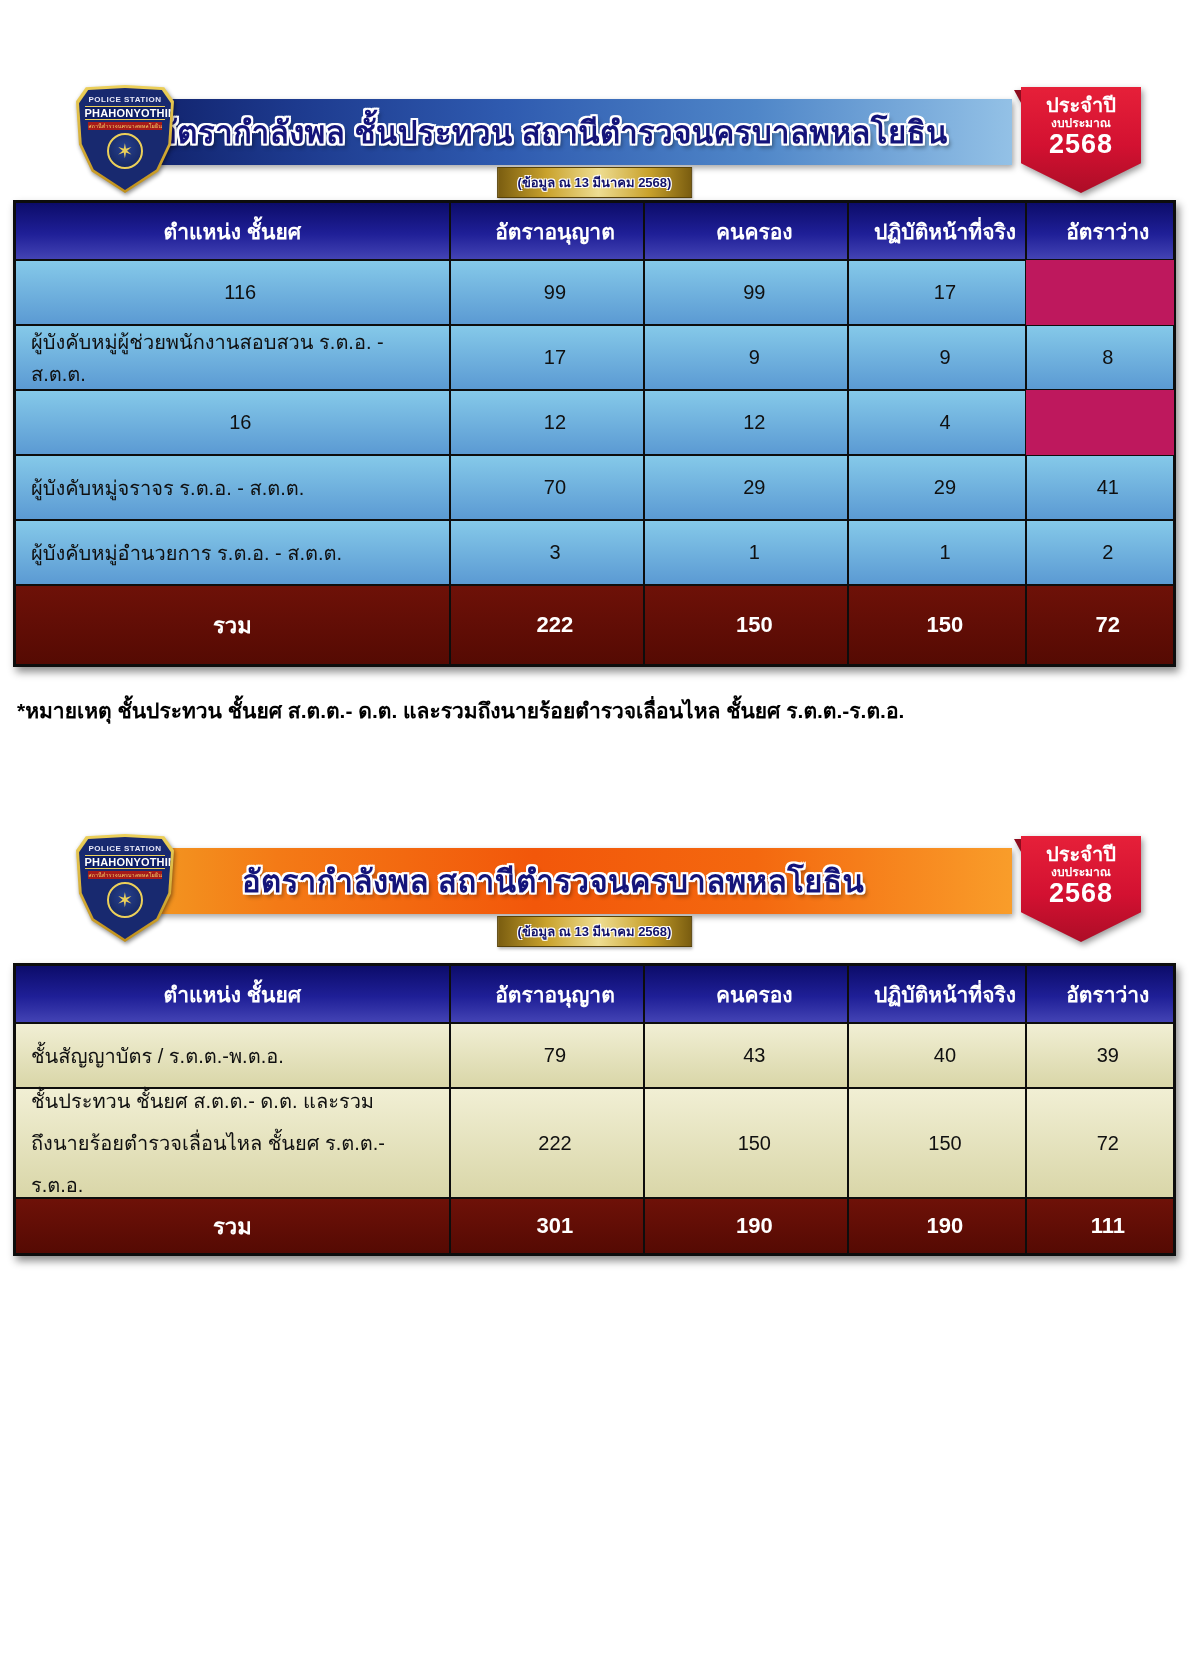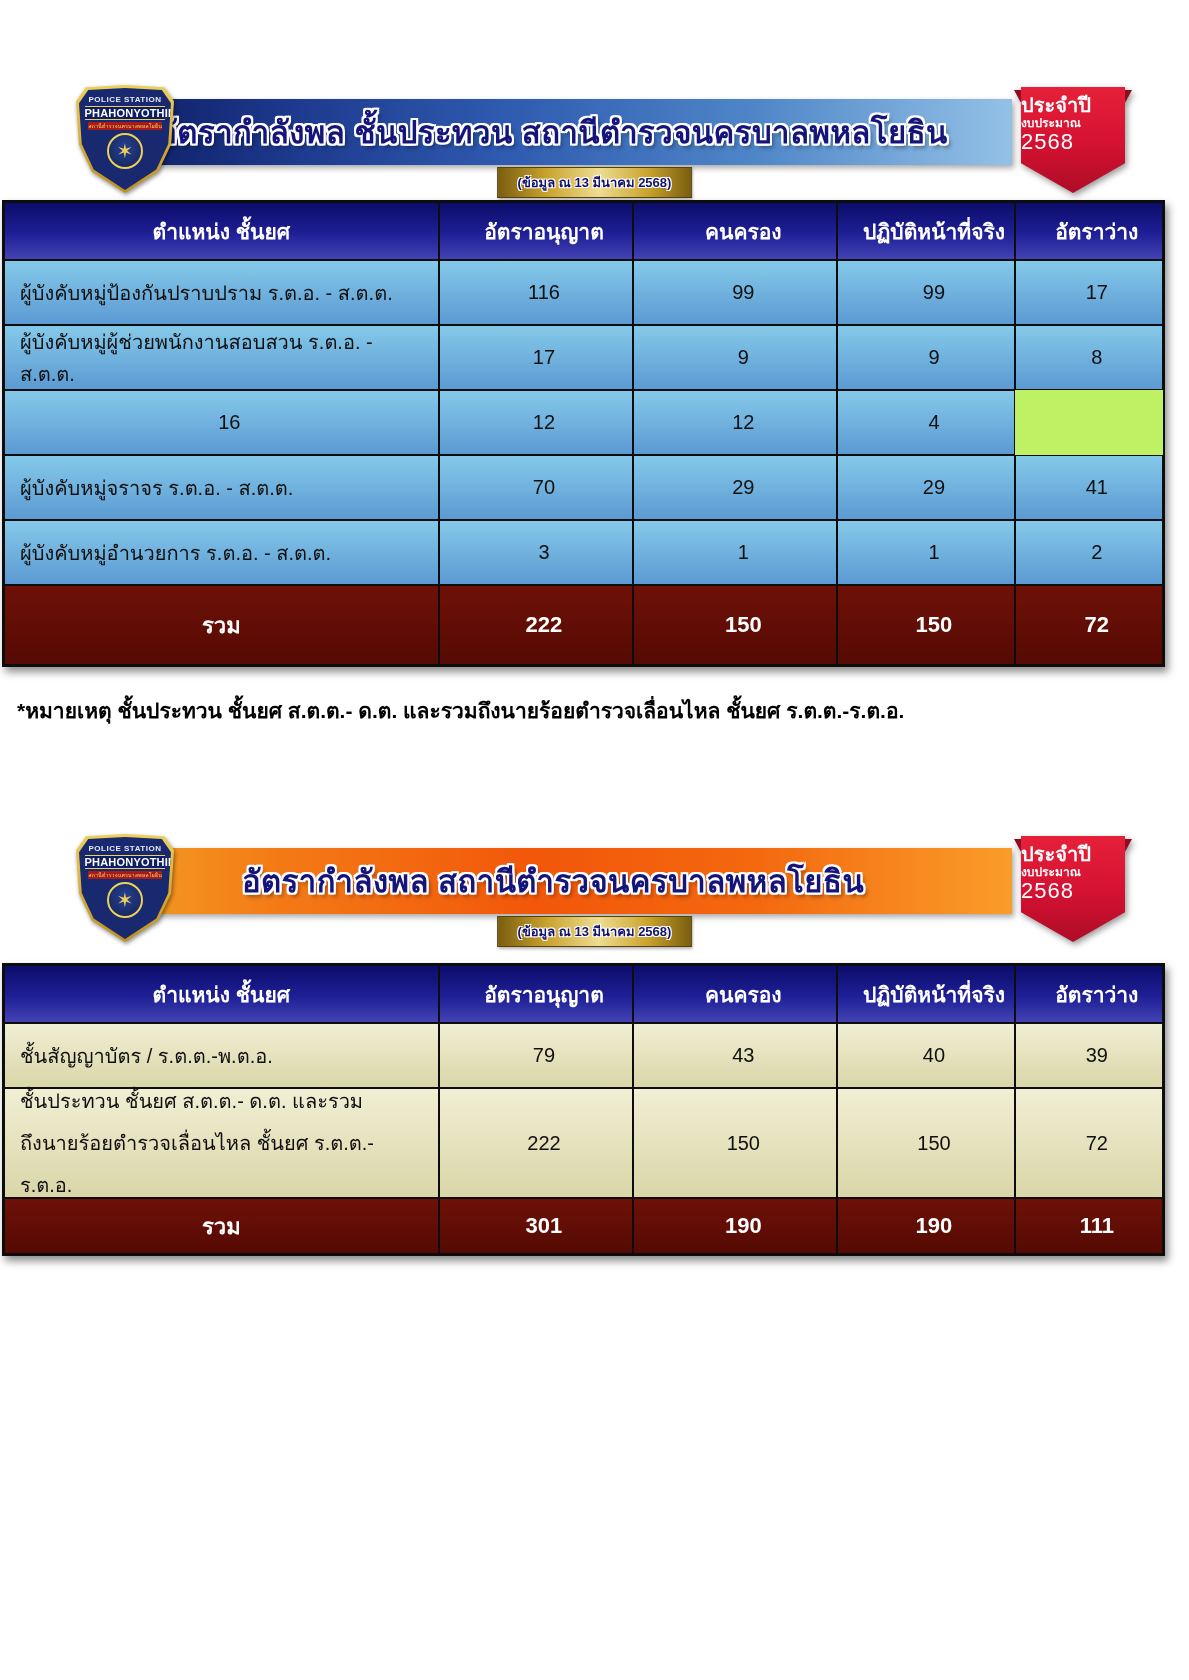--- a/index.html
+++ b/index.html
@@ -45,31 +45,31 @@
   .logo-emblem { margin-top:3px; width:36px; height:36px; border-radius:50%;
     border:2px solid #ecd05a; background:radial-gradient(circle at 50% 40%,#27408f,#122258);
     display:flex; align-items:center; justify-content:center; }
   .logo-star { color:#ecd05a; font-size:20px; line-height:1; }
 
   
   .ribbon { position:absolute; left:1014px; top:4px; width:118px; height:106px; z-index:3;
     filter:drop-shadow(2px 3px 3px rgba(0,0,0,.4)); }
   .ribbon-fold { position:absolute; left:0; top:3px; width:118px; height:26px;
     background:#8e0c1e; clip-path:polygon(0 0,100% 0,88% 100%,12% 100%); }
-  .ribbon-body { position:absolute; left:7px; top:0; width:104px; height:106px;
+  .ribbon-body { position:absolute; left:7px; top:0; width:120px; height:106px;
     background:linear-gradient(180deg,#e62039 0%,#d31131 55%,#ad0d27 100%);
     clip-path:polygon(0 0,100% 0,100% 72%,50% 100%,0 72%);
-    display:flex; flex-direction:column; align-items:flex-start; color:#fff; }
+    display:flex; flex-direction:column; align-items:center; color:#fff; }
   .ribbon-l1 { margin-top:7px; font-size:20px; font-weight:bold; line-height:1.1; }
   .ribbon-l2 { font-size:12px; font-weight:bold; line-height:1.2; }
-  .ribbon-year { font-size:22px; font-weight:normal; letter-spacing:1px; line-height:1.1; }
-
-  
-  .ptable { position:absolute; left:2px; width:1163px; border:2px solid #0d0d0d;
-    box-shadow:3px 5px 8px rgba(0,0,0,.45); background:#bef264; }
+  .ribbon-year { font-size:27px; font-weight:bold; letter-spacing:1px; line-height:1.1; }
+
+  
+  .ptable { position:absolute; left:13px; width:1163px; border:2px solid #0d0d0d;
+    box-shadow:3px 5px 8px rgba(0,0,0,.45); background:#be185d; }
   #table1 { top:200px; }
   #table2 { top:963px; }
   .trow { display:grid; grid-template-columns:37.5fr 16.8fr 17.6fr 15.3fr 12.8fr; }
   .cell { border:1px solid #0d0d0d; display:flex; align-items:center; justify-content:center;
     font-size:20px; color:#101010;padding-left:16px; }
   .cell.name { justify-content:flex-start; text-align:left; padding:6px 12px 6px 15px; }
   .thead .cell { height:58px; color:#ffffff; font-weight:bold; font-size:21px;
     background:linear-gradient(180deg,#0c0c6a 0%,#1f1f97 55%,#4343b4 100%); justify-content:center; }
   .thead .cell.name { justify-content:center; padding:0; }
   .tr-blue .cell { height:65px; background:linear-gradient(180deg,#85c9e9 0%,#5b9ad3 100%); }
@@ -117,21 +117,20 @@
 
 <div class="ptable" id="table1">
   <div class="trow thead">
     <div class="cell name">ตำแหน่ง ชั้นยศ</div>
     <div class="cell">อัตราอนุญาต</div>
     <div class="cell">คนครอง</div>
     <div class="cell">ปฏิบัติหน้าที่จริง</div>
     <div class="cell">อัตราว่าง</div>
   </div>
   <div class="trow tr-blue">
-    <div class="cell name">ผู้บังคับหมู่ป้องกันปราบปราม ร.ต.อ. - ส.ต.ต.</div>
     <div class="cell">116</div>
     <div class="cell">99</div>
     <div class="cell">99</div>
     <div class="cell">17</div>
   </div>
   <div class="trow tr-blue">
     <div class="cell name">ผู้บังคับหมู่ผู้ช่วยพนักงานสอบสวน ร.ต.อ. - ส.ต.ต.</div>
     <div class="cell">17</div>
     <div class="cell">9</div>
     <div class="cell">9</div>

